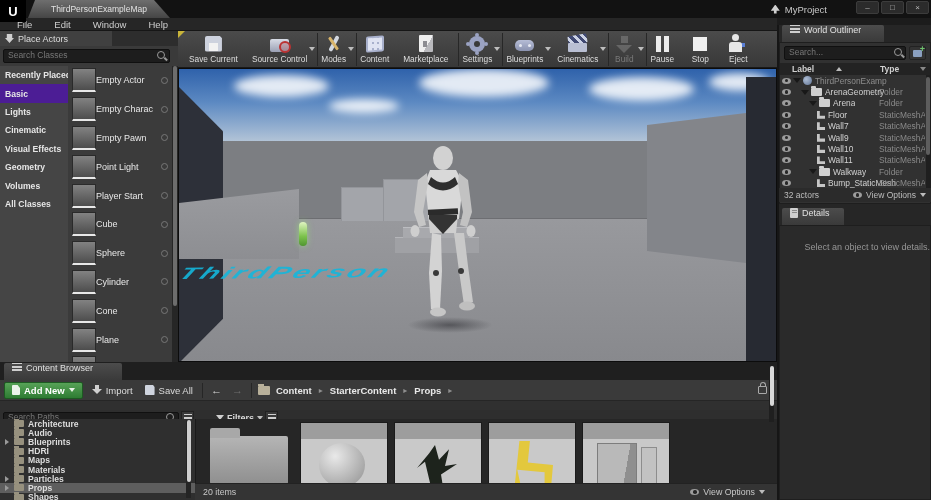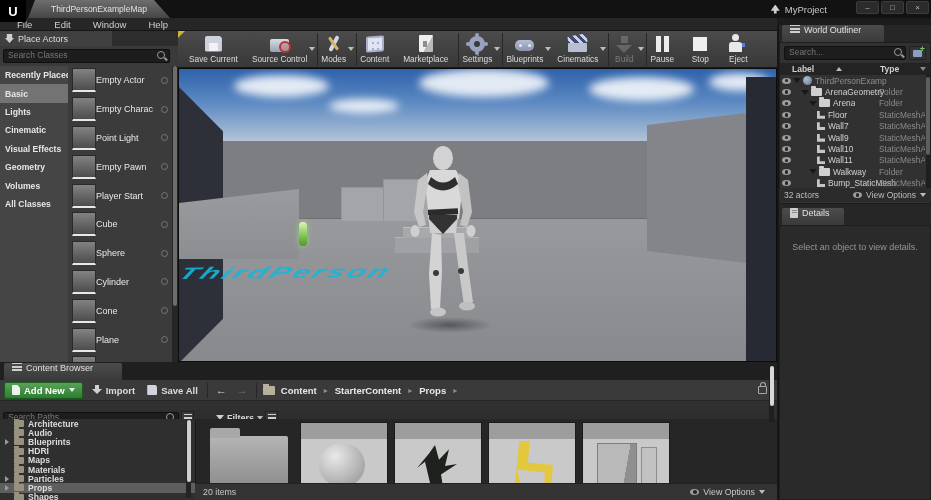--- a/index.html
+++ b/index.html
@@ -27,21 +27,21 @@
 #pa-icn{width:9px;height:9px;background:#cfcfcf;clip-path:polygon(20% 0,80% 0,80% 45%,100% 45%,50% 100%,0 45%,20% 45%)}
 #pa-search{left:3px;top:18px;width:167px;height:14px}
 .search-box{background:#1d1d1d;border:1px solid #101010;border-radius:2px;width:100%;height:100%;color:#bbb;font-size:8.5px;padding:0 14px 2px 4px;font-family:"Liberation Sans",sans-serif}
 .search-box::placeholder{color:#777}
 .mag{width:9px;height:9px;position:absolute;display:inline-block}
 .mag::before{content:"";position:absolute;left:0;top:0;width:6px;height:6px;border:1.4px solid #9a9a9a;border-radius:50%}
 .mag::after{content:"";position:absolute;left:6.5px;top:6.5px;width:3.5px;height:1.5px;background:#9a9a9a;transform:rotate(45deg)}
 #pa-body{left:0;top:35px;width:178px;height:296px;display:flex}
 #pa-cats{width:68px;background:#454545;height:100%}
 .pa-cat{height:18.4px;display:flex;align-items:center;padding-left:5px;font-size:8.6px;font-weight:bold;color:#e6e6e6;white-space:nowrap}
-.pa-cat.selected{background:#737373}
+.pa-cat.selected{background:#4c1d95}
 #pa-items{width:104px;background:#3b3b3b;height:100%;overflow:hidden}
 .pa-item{height:28.8px;display:flex;align-items:center;padding-left:4px;position:relative}
 .pa-thumb{width:24px;height:24px;background:linear-gradient(#828282,#4d4d4d);border:1px solid #2a2a2a;border-bottom:2px solid #e8e8e8;display:flex;align-items:center;justify-content:center;flex:0 0 24px}
 .pa-label{font-size:9px;color:#e8e8e8;white-space:nowrap;overflow:hidden;max-width:58px}
 .pa-grab{position:absolute;right:4px;width:7px;height:7px;border:1.4px solid #777;border-radius:50%}
 #pa-scroll{width:6px;background:#262626;height:100%;position:relative}
 #pa-thumbbar{position:absolute;left:1px;top:0;width:4px;height:240px;background:#6d6d6d;border-radius:2px}
 
 .g{display:inline-block}
 
@@ -130,30 +130,30 @@
 .ic-mesh{width:8px;height:8px;display:inline-block;background:#c6c6c6;clip-path:polygon(0 0,35% 0,35% 60%,100% 60%,100% 100%,0 100%)}
 #wo-scroll{left:147px;top:50px;width:4px;height:114px;background:#1f1f1f}
 #wo-scroll::after{content:"";position:absolute;left:0;top:2px;width:4px;height:78px;background:#5d5d5d;border-radius:2px}
 #wo-footer{left:0;top:163px;width:152px;height:14px;background:#2b2b2b;display:flex;align-items:center;justify-content:space-between;padding:0 5px;font-size:8.5px;color:#bdbdbd}
 .viewopts{display:flex;align-items:center;gap:4px}
 .vo-caret{width:0;height:0;border-left:3px solid transparent;border-right:3px solid transparent;border-top:4px solid #bdbdbd}
 #dt-tab{left:3px;top:183px;width:62px}
 .sheet-ic{width:8px;height:10px;background:#cfcfcf;border-radius:1px;position:relative}
 .sheet-ic::after{content:"";position:absolute;left:1.5px;top:2px;width:5px;height:5px;background:repeating-linear-gradient(#8a8a8a 0 1px,transparent 1px 2.4px)}
 #dt-body{left:0;top:200px;width:152px;height:275px;background:#2a2a2a;border:1px solid #1e1e1e}
-#dt-msg{margin-top:16px;text-align:center;color:#969696;font-size:9px}
+#dt-msg{margin-top:16px;text-align:right;color:#969696;font-size:9px}
 
 
 #content-browser{left:0;top:362px;width:777px;height:138px;background:#303030}
 #cb-tabrow{left:0;top:0;width:777px;height:18px;background:#1f1f1f}
 #cb-tab{left:4px;top:1px;width:118px}
 #cb-toolbar{left:0;top:18px;width:777px;height:21px;background:#3a3a3a;display:flex;align-items:center;padding:0 4px;gap:6px;border-bottom:1px solid #262626}
 #addnew-btn{height:17px;background:linear-gradient(#57a257,#2e7c33);border:1px solid #1d5a22;border-radius:2px;display:flex;align-items:center;gap:4px;padding:0 7px;color:#fff;font-weight:bold;font-size:9.5px}
 .page-ic{width:8px;height:10px;background:#eaf3ea;border-radius:1px;clip-path:polygon(0 0,70% 0,100% 30%,100% 100%,0 100%)}
-.cb-btn{display:flex;align-items:center;gap:4px;font-size:9.5px;font-weight:bold;color:#dcdcdc;padding:0 3px}
+.cb-btn{display:flex;align-items:center;gap:4px;font-size:9.5px;font-weight:normal;color:#dcdcdc;padding:0 3px}
 .imp-ic{width:10px;height:10px;position:relative}
 .imp-ic::before{content:"";position:absolute;left:3px;top:0;width:4px;height:5px;background:#cfcfcf}
 .imp-ic::after{content:"";position:absolute;left:0;top:4px;width:0;height:0;border-left:5px solid transparent;border-right:5px solid transparent;border-top:5px solid #cfcfcf}
 .saveall-ic{width:10px;height:10px;background:#cfd4de;border-radius:1px;clip-path:polygon(0 0,85% 0,100% 20%,100% 100%,0 100%)}
 .cb-sep{width:1px;height:15px;background:#262626}
 .nav-arrow{font-size:11px;font-weight:bold;color:#d8d8d8;padding:0 2px}
 .nav-arrow.dim{color:#6f6f6f}
 .bc-folder{width:12px;height:9px;background:#b8b09a;border-radius:1px;position:relative}
 .bc-folder::before{content:"";position:absolute;top:-2px;left:0;width:6px;height:2px;background:inherit}
 #breadcrumb{display:flex;align-items:center;gap:7px}
@@ -274,31 +274,31 @@
         <div class="pa-item">
           <span class="pa-thumb">
             <i class="g ic-character"></i>
           </span>
           <span class="pa-label">Empty Charac</span>
           <span class="pa-grab"></span>
         </div>
 
         <div class="pa-item">
           <span class="pa-thumb">
+            <i class="g ic-pawn"></i>
+          </span>
+          <span class="pa-label">Empty Pawn</span>
+          <span class="pa-grab"></span>
+        </div>
+
+        <div class="pa-item">
+          <span class="pa-thumb">
             <i class="g ic-light"></i>
           </span>
           <span class="pa-label">Point Light</span>
-          <span class="pa-grab"></span>
-        </div>
-
-        <div class="pa-item">
-          <span class="pa-thumb">
-            <i class="g ic-pawn"></i>
-          </span>
-          <span class="pa-label">Empty Pawn</span>
           <span class="pa-grab"></span>
         </div>
 
         <div class="pa-item">
           <span class="pa-thumb">
             <i class="g ic-flag"></i>
           </span>
           <span class="pa-label">Player Start</span>
           <span class="pa-grab"></span>
         </div>

